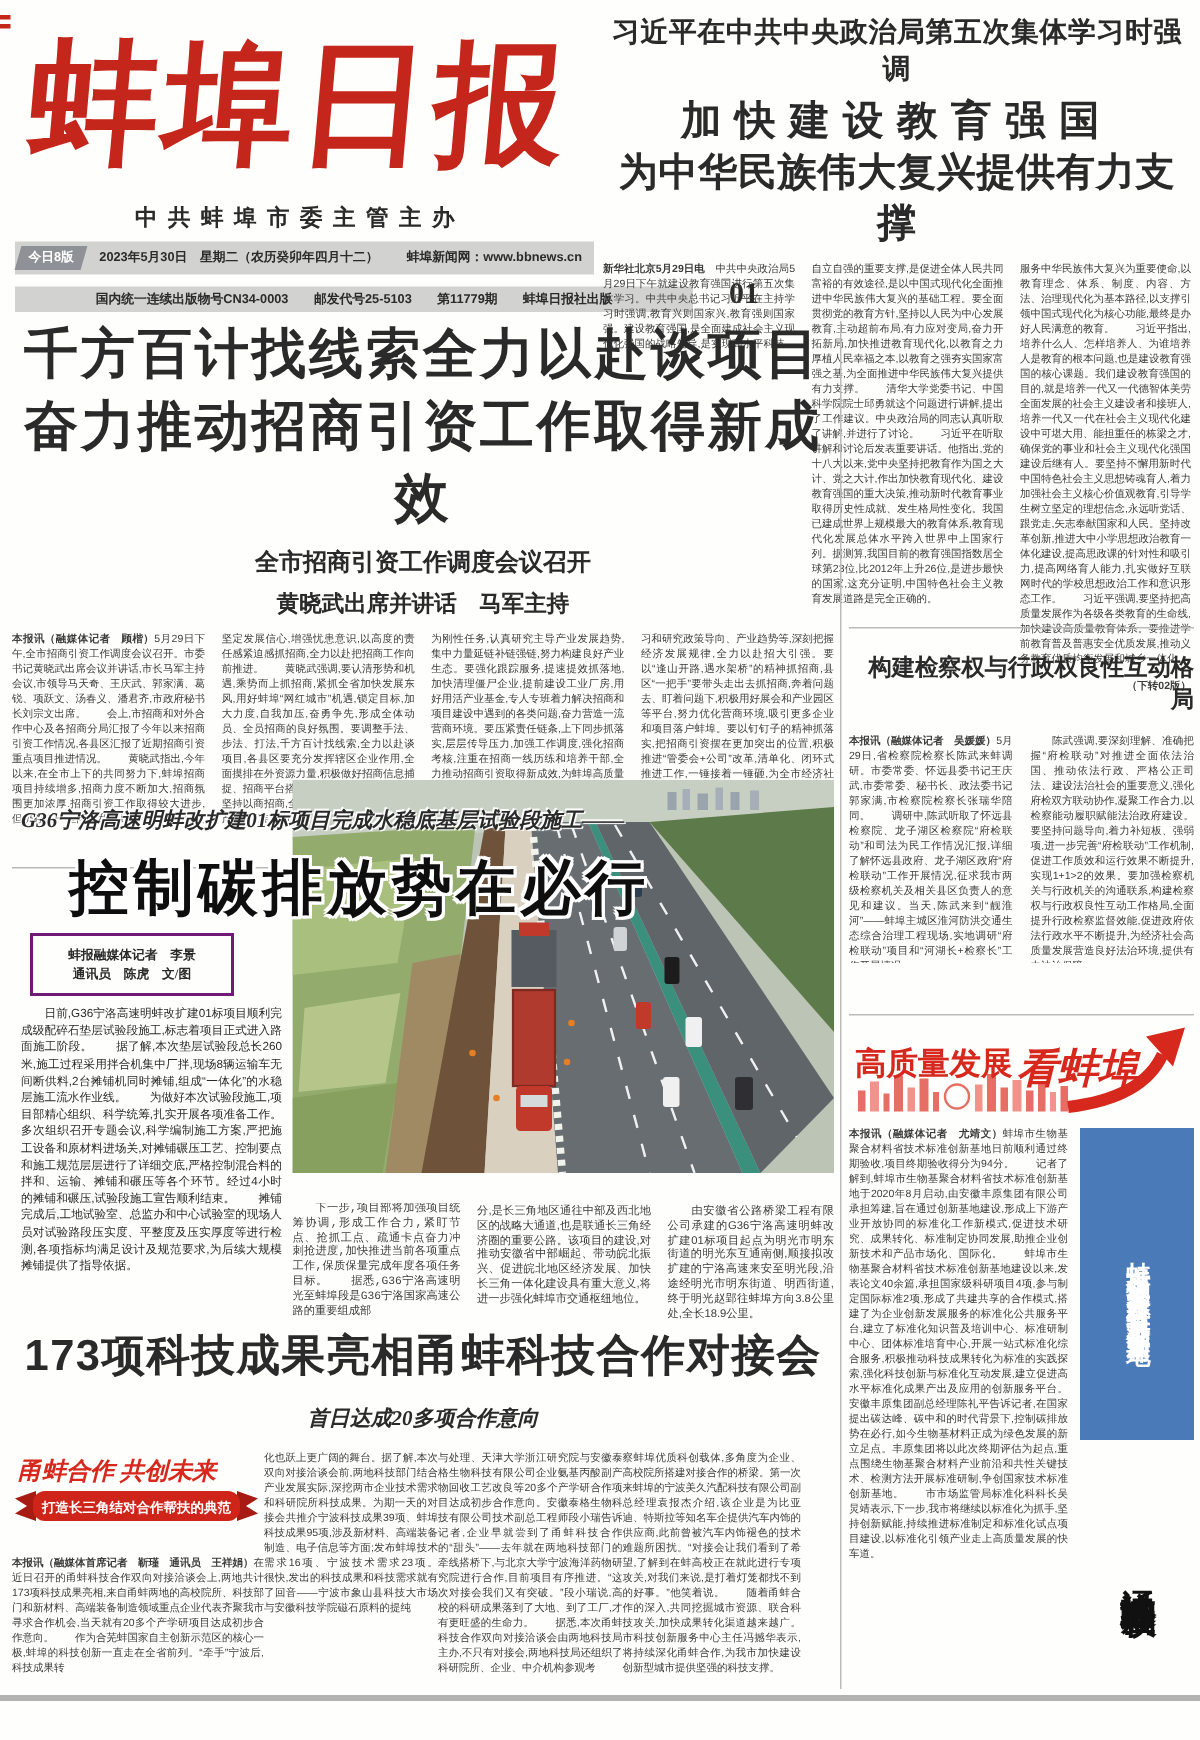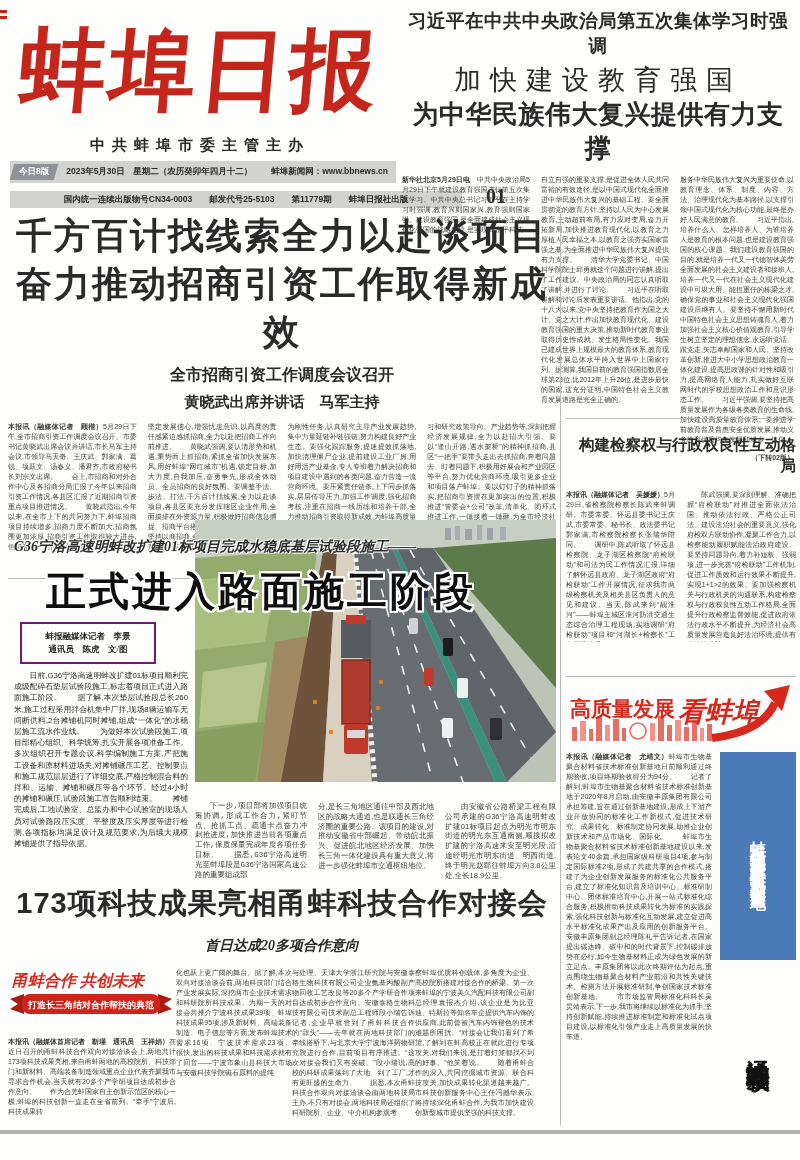--- a/index.html
+++ b/index.html
@@ -23,21 +23,21 @@
   #badge span{display:inline-block;transform:skewX(16deg);}
   #datebar .site{margin-left:auto;margin-right:8px;}
   #pubbar{left:10px;top:191px;width:452px;height:17px;background:#d2d2d1;display:flex;
      align-items:center;justify-content:center;font-size:8.5px;font-weight:700;}
   #pagenum{left:486px;top:185px;font-size:20px;font-weight:900;
      font-family:"Liberation Serif",serif;}
   .redtick{left:0;width:7px;height:3px;background:#c5261b;}
   
   #edu{left:402px;top:8px;width:392px;}
   #edu .kicker{font-size:18.5px;font-weight:900;text-align:center;letter-spacing:.5px;}
-  #edu .t1{font-size:27px;font-weight:400;text-align:center;letter-spacing:9px;
+  #edu .t1{font-size:27px;font-weight:700;text-align:center;letter-spacing:9px;
      line-height:36px;margin-top:4px;}
   #edu .t2{font-size:26px;font-weight:900;text-align:center;letter-spacing:.5px;line-height:34px;}
   #edu .cols{display:flex;gap:11px;margin-top:9px;}
   .smalltxt{font-size:7px;line-height:10px;color:#3c3c3c;}
   #edu .c1{width:128px;height:66px;}
   #edu .c2{width:128px;height:288px;}
   #edu .c3{width:114px;height:288px;position:relative;}
   #edu .jump{position:absolute;right:0;bottom:0;background:#fefefc;font-weight:700;
      padding-left:3px;}
   
@@ -136,21 +136,21 @@
   <div class="abs" id="main">
     <div class="h1">千方百计找线索全力以赴谈项目</div>
     <div class="h1">奋力推动招商引资工作取得新成效</div>
     <div class="s1">全市招商引资工作调度会议召开</div>
     <div class="s2 serif">黄晓武出席并讲话　马军主持</div>
     <div class="body smalltxt jus"><span class="lead">本报讯（融媒体记者　顾楷）</span><span>5月29日下午,全市招商引资工作调度会议召开。市委书记黄晓武出席会议并讲话,市长马军主持会议,市领导马天奇、王庆武、郭家满、葛锐、项跃文、汤春义、潘君齐,市政府秘书长刘宗文出席。　　会上,市招商和对外合作中心及各招商分局汇报了今年以来招商引资工作情况,各县区汇报了近期招商引资重点项目推进情况。　　黄晓武指出,今年以来,在全市上下的共同努力下,蚌埠招商项目持续增多,招商力度不断加大,招商氛围更加浓厚,招商引资工作取得较大进步,但仍存在一些问题和不足。各级各部门要坚定发展信心,增强忧患意识,以高度的责任感紧迫感抓招商,全力以赴把招商工作向前推进。　　黄晓武强调,要认清形势和机遇,乘势而上抓招商,紧抓全省加快发展东风,用好蚌埠“网红城市”机遇,锁定目标,加大力度,自我加压,奋勇争先,形成全体动员、全员招商的良好氛围。要调整手法、步法、打法,千方百计找线索,全力以赴谈项目,各县区要充分发挥辖区企业作用,全面摸排在外资源力量,积极做好招商信息捕捉、招商平台搭建、展会平台运用等工作,坚持以商招商,全力招大引强。要聚焦重点产业,精准有力抓投资,坚持把招商引资作为刚性任务,认真研究主导产业发展趋势,集中力量延链补链强链,努力构建良好产业生态。要强化跟踪服务,提速提效抓落地,加快清理僵尸企业,提前建设工业厂房,用好用活产业基金,专人专班着力解决招商和项目建设中遇到的各类问题,奋力营造一流营商环境。要压紧责任链条,上下同步抓落实,层层传导压力,加强工作调度,强化招商考核,注重在招商一线历练和培养干部,全力推动招商引资取得新成效,为蚌埠高质量跨越式发展提供更加有力支撑。　　马军强调,各级各部门要进一步坚定信心,以“犯其至难而图其至远”的精神抓招商,认真学习和研究政策导向、产业趋势等,深刻把握经济发展规律,全力以赴招大引强。要以“逢山开路,遇水架桥”的精神抓招商,县区“一把手”要带头走出去抓招商,奔着问题去、盯着问题下,积极用好展会和产业园区等平台,努力优化营商环境,吸引更多企业和项目落户蚌埠。要以钉钉子的精神抓落实,把招商引资摆在更加突出的位置,积极推进“管委会+公司”改革,清单化、闭环式推进工作,一锤接着一锤砸,为全市经济社会高质量发展打下更加坚实基础。</span></div>
   </div>
 
   <div class="abs" id="g36">
     <div class="kicker serif">G36宁洛高速明蚌改扩建01标项目完成水稳底基层试验段施工——</div>
-    <div class="bigtitle">正式进入路面施工阶段</div>
+    <div class="bigtitle">控制碳排放势在必行</div>
 
     <svg class="photo" viewBox="0 0 361 262" xmlns="http://www.w3.org/2000/svg">
       <rect x="0" y="0" width="361" height="262" fill="#bcc4b6"></rect>
       <polygon points="0,0 361,0 361,26 0,40" fill="#c7cec2"></polygon>
       <rect x="250" y="8" width="6" height="12" fill="#9aa4ad"></rect>
         <rect x="260" y="6" width="5" height="14" fill="#a6afb7"></rect>
       <rect x="270" y="9" width="7" height="11" fill="#9aa4ad"></rect>
         <rect x="282" y="5" width="5" height="15" fill="#a6afb7"></rect>
       <rect x="292" y="8" width="6" height="12" fill="#9aa4ad"></rect>
         <rect x="305" y="7" width="6" height="13" fill="#a6afb7"></rect>

